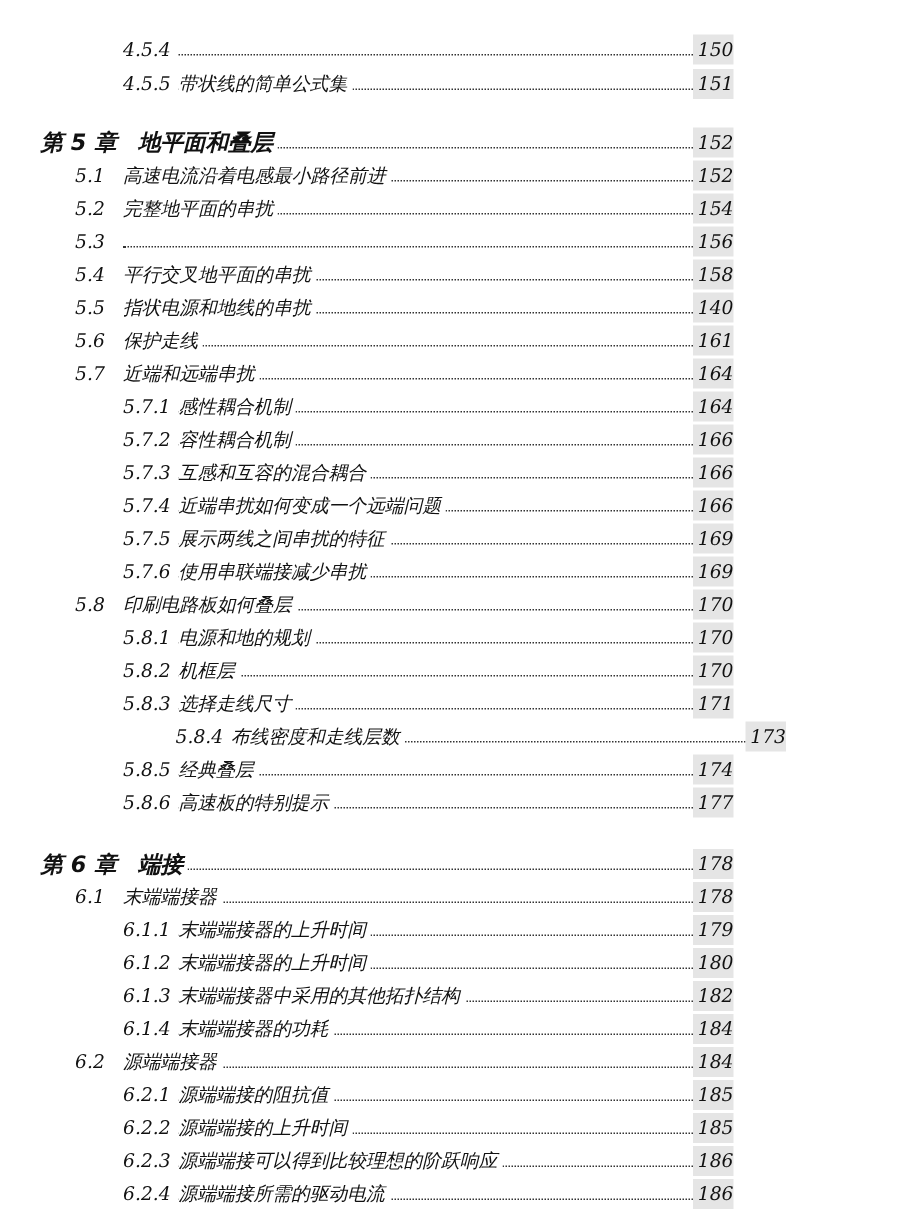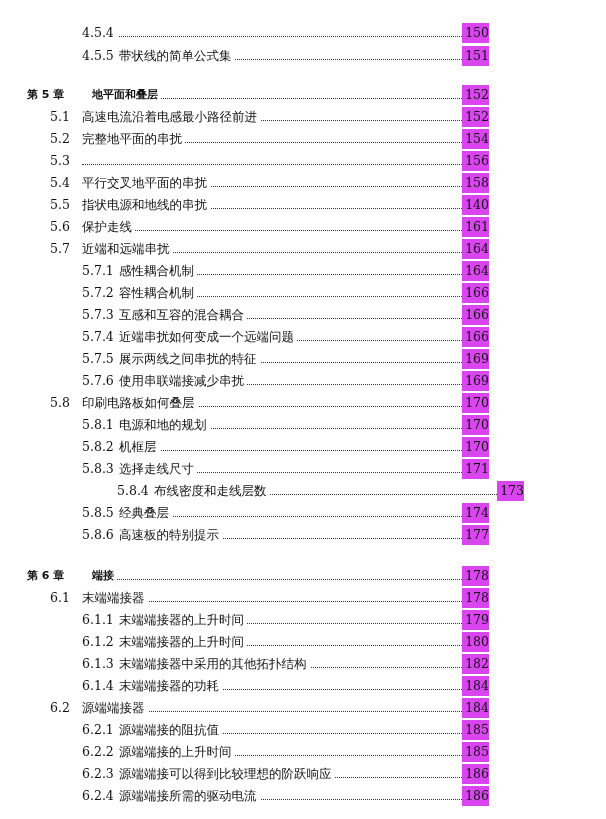--- a/index.html
+++ b/index.html
@@ -2,30 +2,30 @@
 <html><head>
 <meta charset="utf-8">
 <style>
   html, body { margin:0; padding:0; }
   body {
     width:606px; height:819px; background:#ffffff; position:relative; overflow:hidden;
     font-family: "DejaVu Serif", "Liberation Serif", serif; color:#111;
   }
   .row {
     position:absolute; left:0; width:506px; height:20px;
-    font-size:12.5px; line-height:20px; white-space:nowrap;
+    font-size:12.5px; line-height:20px; white-space:nowrap;font-style:italic;
   }
   .num { position:absolute; top:0; }
   .title { position:absolute; top:0; background:#fff; padding-right:3px; z-index:2; }
-  .page { position:absolute; top:0; right:17px; background:#d946ef; padding-left:3px; z-index:2; }
+  .page { position:absolute; top:0; right:17px; background:#e5e5e5; padding-left:3px; z-index:2; }
   .leader {
     position:absolute; top:13px; right:20px; height:0;
     border-bottom:1.3px dotted #333; z-index:1;
   }
-  .chapter .num, .chapter .title { font-weight:bold; font-family:"DejaVu Sans","Liberation Sans",sans-serif; font-size:11px; }
+  .chapter .num, .chapter .title { font-weight:bold; font-family:"DejaVu Sans","Liberation Sans",sans-serif; font-size:15px; }
   .chapter .num { left:27px; }
   .chapter .title { left:92px; }
   .chapter .leader { left:92px; }
   .section .num { left:50px; }
   .section .title { left:82px;text-align:center; }
   .section .leader { left:82px; }
   .sub .num { left:82px; }
   .sub .title { left:119px; }
   .sub .leader { left:119px; }
 </style>

